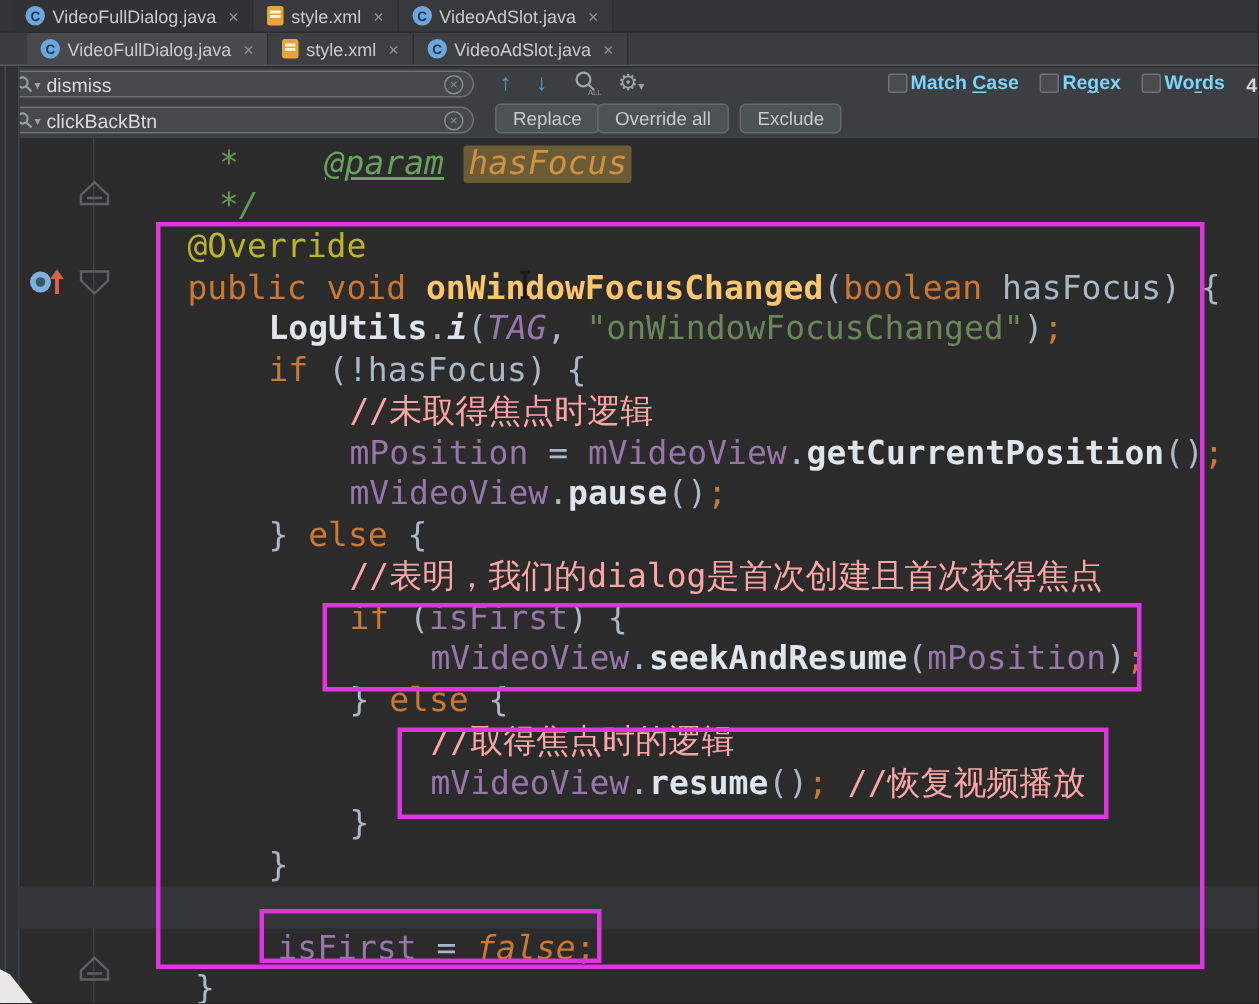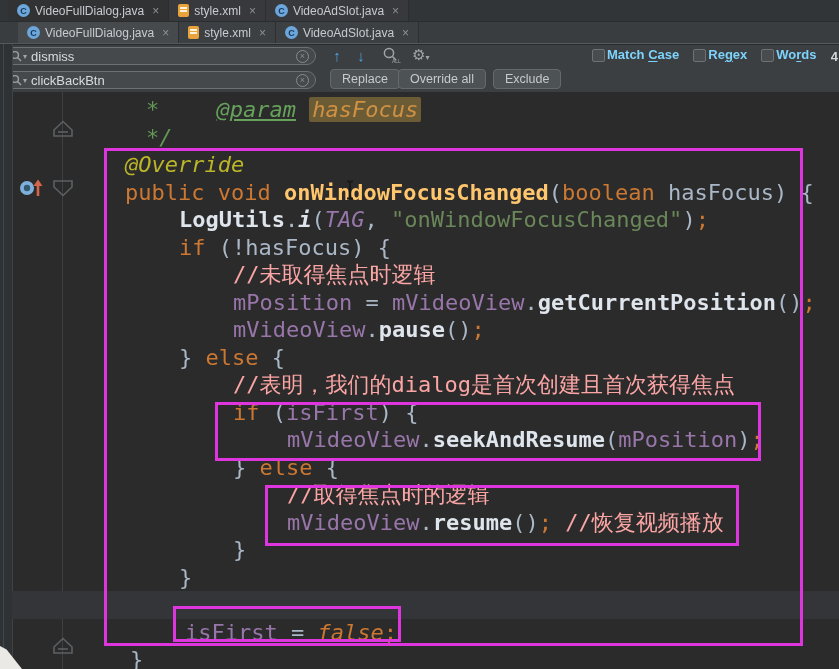--- a/index.html
+++ b/index.html
@@ -45,21 +45,21 @@
   .left-strip{position:absolute;left:0;top:44px;bottom:0;width:12px;background:#2f3234;border-right:1px solid #404346;}
   .left-strip i{position:absolute;left:3px;top:0;bottom:0;width:1px;background:#44474a;}
   .fold-line{position:absolute;left:62px;top:92px;bottom:0;width:1px;background:#3e4144;}
   .line-hl{position:absolute;left:12px;right:0;top:591px;height:28px;background:#333538;}
   .code{position:absolute;left:0;top:96px;right:0;font-family:"DejaVu Sans Mono",monospace;
         font-size:22px;line-height:27.5px;color:#a9b7c6;white-space:pre;}
   .line{height:27.5px;}
   .doc{color:#629755;font-style:italic;}
   .doctag{color:#67a25c;font-style:italic;text-decoration:underline;margin-left:44px;}
   .dochl{background:#6b5c35;color:#cf9144;font-style:italic;border-radius:2px;padding:0 3px;}
-  .ann{color:#bbb529;font-style:italic;}
+  .ann{color:#bbb529;}
   .kw{color:#cc7832;}
   .kwi{color:#cc7832;font-style:italic;}
   .decl{color:#ffc66d;font-weight:600;}
   .pln{color:#a9b7c6;}
   .call{color:#dfe5ec;font-weight:600;}
   .calli{color:#dfe5ec;font-weight:600;font-style:italic;}
   .field{color:#9876aa;}
   .fieldi{color:#9876aa;font-style:italic;}
   .str{color:#6a8759;}
   .cmt{color:#fca5a5;}

